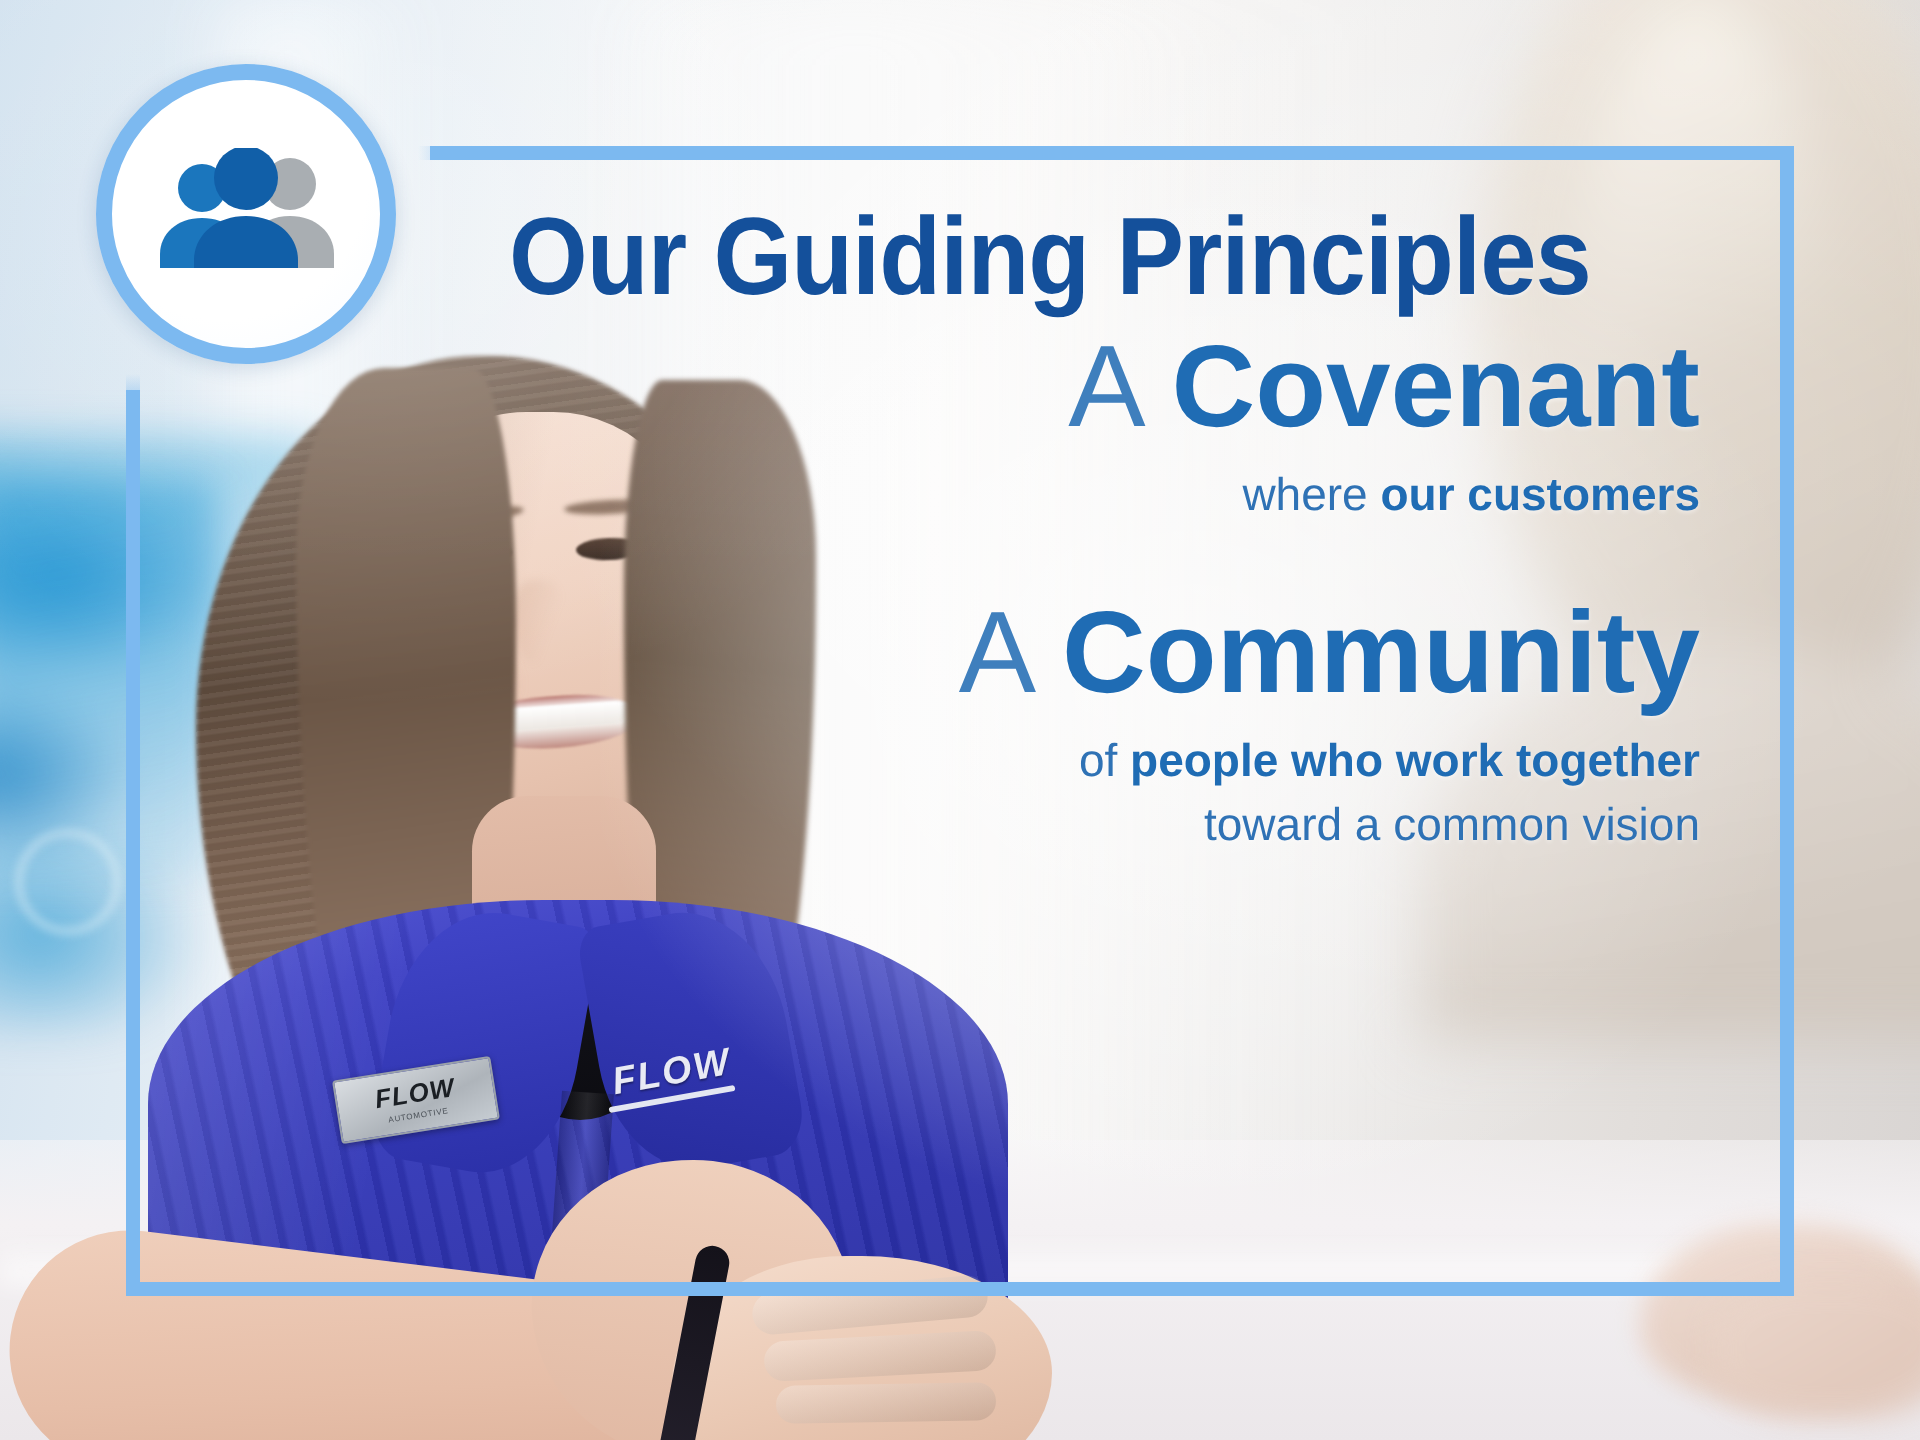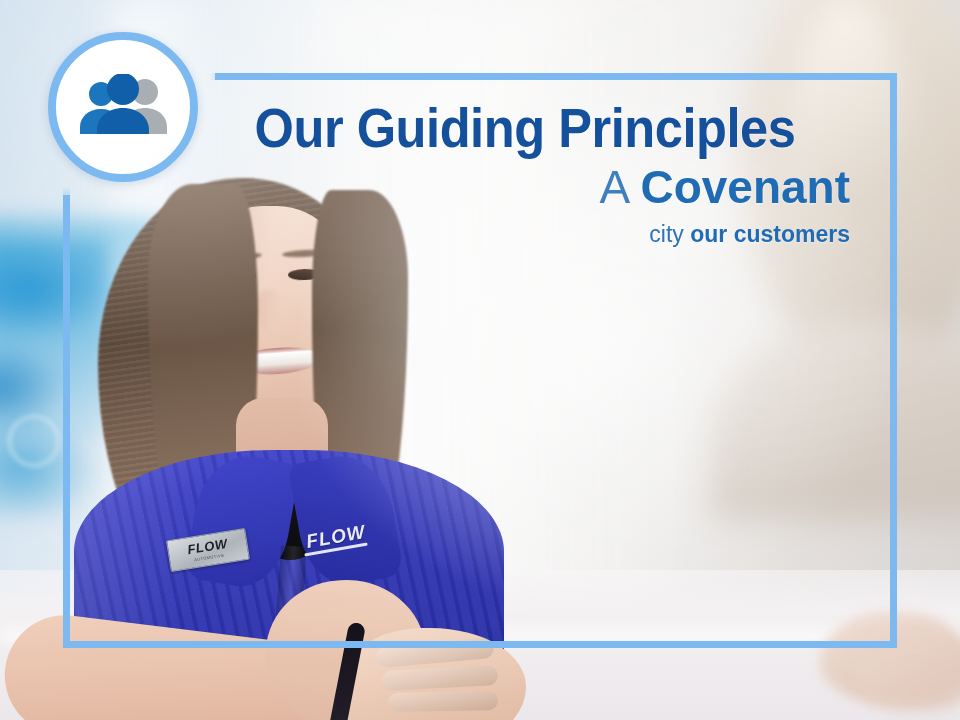--- a/index.html
+++ b/index.html
@@ -619,21 +619,21 @@
     text-align: center;
     margin: 0 0 6px 0;
     transform: scaleX(0.92);
     transform-origin: center;
     text-shadow: 0 1px 2px rgba(255,255,255,.55);
   }
 
   .principle { margin-top: 6px; }
   .p-title {
     font-family: "Liberation Sans", sans-serif;
-    font-size: 46px;
+    font-size: 58px;
     line-height: 1.12;
     color: #2d74bb;
     margin: 0;
     text-shadow: 0 1px 2px rgba(255,255,255,.5);
   }
   .p-article {
     font-weight: 400;
     color: #3f7fbd;
   }
   .p-word {
@@ -750,25 +750,35 @@
   <div class="copy">
 
     <h1 class="headline">Our Guiding Principles</h1>
 
     <div class="principle">
       <p class="p-title">
         <span class="p-article">A</span>
         <span class="p-word">Covenant</span>
       </p>
       <p class="p-sub">
-        <span>city </span><b>our customers</b>
+        <span>where </span><b>our customers</b>
       </p>
     </div>
 
     <div class="spacer-1"></div>
 
+    <div class="principle">
+      <p class="p-title">
+        <span class="p-article">A</span>
+        <span class="p-word">Community</span>
+      </p>
+      <p class="p-sub">
+        <span>of </span><b>people who work together</b><br>
+        <span>toward a common vision</span>
+      </p>
+    </div>
 
     <div class="spacer-2"></div>
 
 
   </div>
 
 </div>
 
 </body></html>

